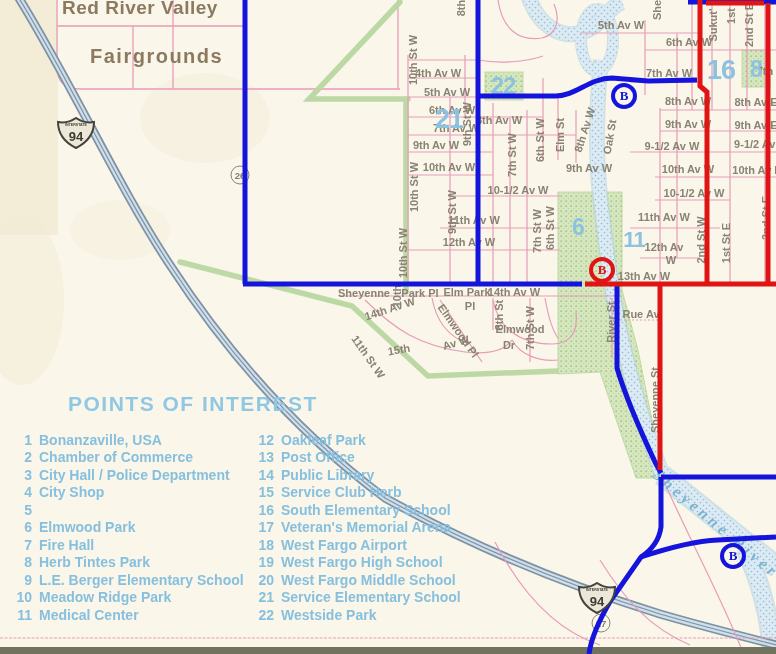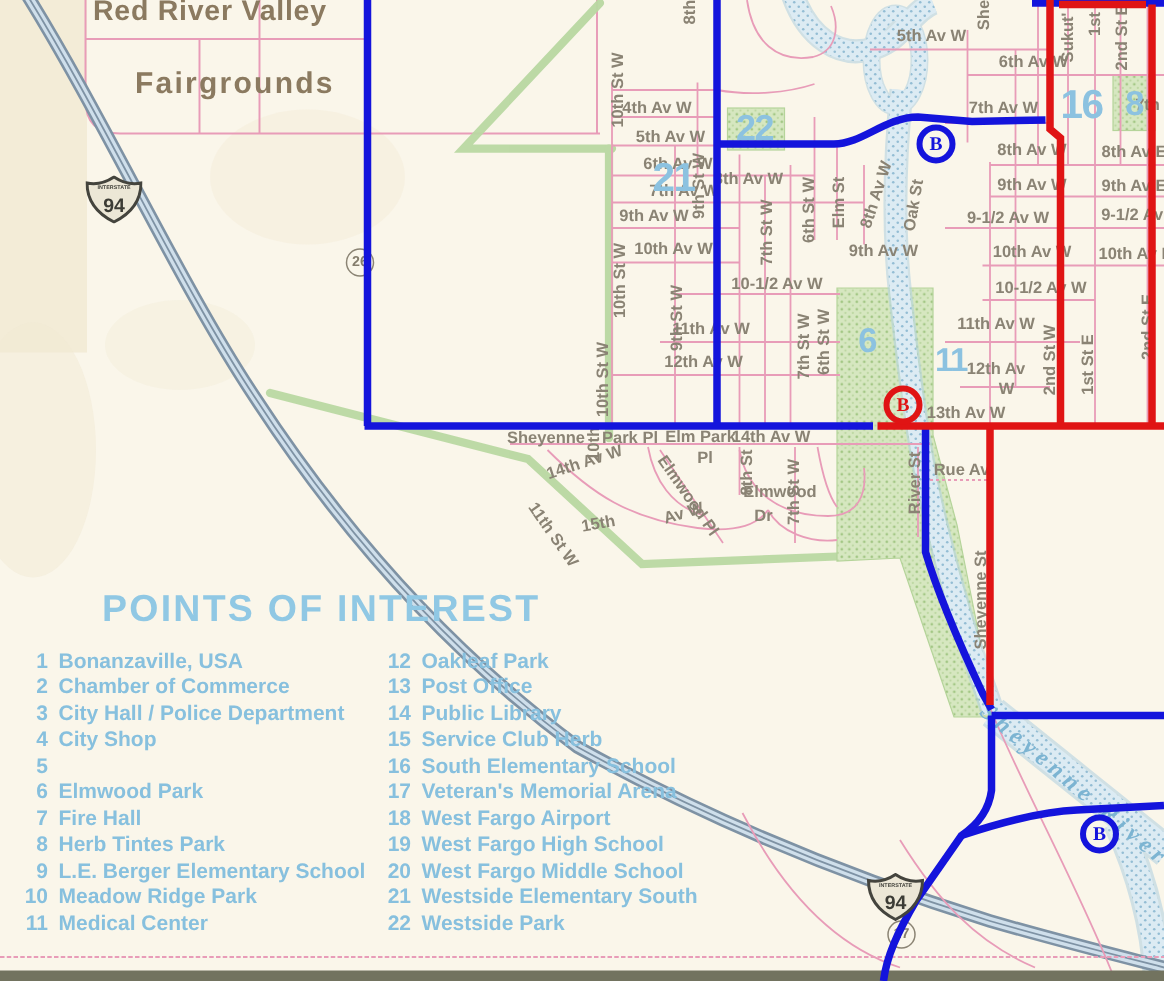--- a/index.html
+++ b/index.html
@@ -13,21 +13,21 @@
 
   .street-label{position:absolute;font-weight:700;font-size:11px;color:var(--label,#8a8374);
       white-space:nowrap;transform-origin:center;line-height:1;}
   .park-num{position:absolute;font-weight:700;color:var(--numberBlue,#8cc2e0);
       transform:translate(-50%,-50%);line-height:1;letter-spacing:-1px;}
   .area-label{position:absolute;font-weight:700;color:var(--brown,#8b7a60);white-space:nowrap;line-height:1;}
   #rv-label{left:62px;top:-2px;font-size:19px;letter-spacing:.5px;}
   #fg-label{left:90px;top:46px;font-size:20px;letter-spacing:1.5px;}
 
   #poi{position:absolute;left:0;top:388px;width:500px;}
-  #poi-title{position:absolute;left:68px;top:4px;font-weight:700;font-size:25px;
+  #poi-title{position:absolute;left:68px;top:4px;font-weight:700;font-size:21px;
       letter-spacing:1.5px;color:var(--heading,#90c8e4);white-space:nowrap;}
   .poi-col{position:absolute;top:43px;}
   #poi-col1{left:6px;}
   #poi-col2{left:248px;}
   .poi-row{display:flex;height:17.5px;align-items:center;}
   .poi-num{width:26px;text-align:right;margin-right:7px;font-weight:700;font-size:14px;
       color:var(--poi,#87c0de);flex:none;}
   .poi-name{font-weight:700;font-size:14px;color:var(--poi,#87c0de);white-space:nowrap;text-align:center;}
 
   .river-label{position:absolute;left:716px;top:524px;font-family:"Liberation Serif",serif;
@@ -230,21 +230,21 @@
           <div class="poi-row">
             <span class="poi-num">19</span>
             <span class="poi-name">West Fargo High School</span>
           </div>
           <div class="poi-row">
             <span class="poi-num">20</span>
             <span class="poi-name">West Fargo Middle School</span>
           </div>
           <div class="poi-row">
             <span class="poi-num">21</span>
-            <span class="poi-name">Westside Elementary South</span>
+            <span class="poi-name">Service Elementary School</span>
           </div>
           <div class="poi-row">
             <span class="poi-num">22</span>
             <span class="poi-name">Westside Park</span>
           </div>
         </div>
     </div>
   <span class="street-label" style="left: 438px; top: 73px; transform: translate(-50%, -50%) rotate(0deg);">4th Av W</span>
       <span class="street-label" style="left: 447px; top: 92px; transform: translate(-50%, -50%) rotate(0deg);">5th Av W</span>
       <span class="street-label" style="left: 452px; top: 110px; transform: translate(-50%, -50%) rotate(0deg);">6th Av W</span>

